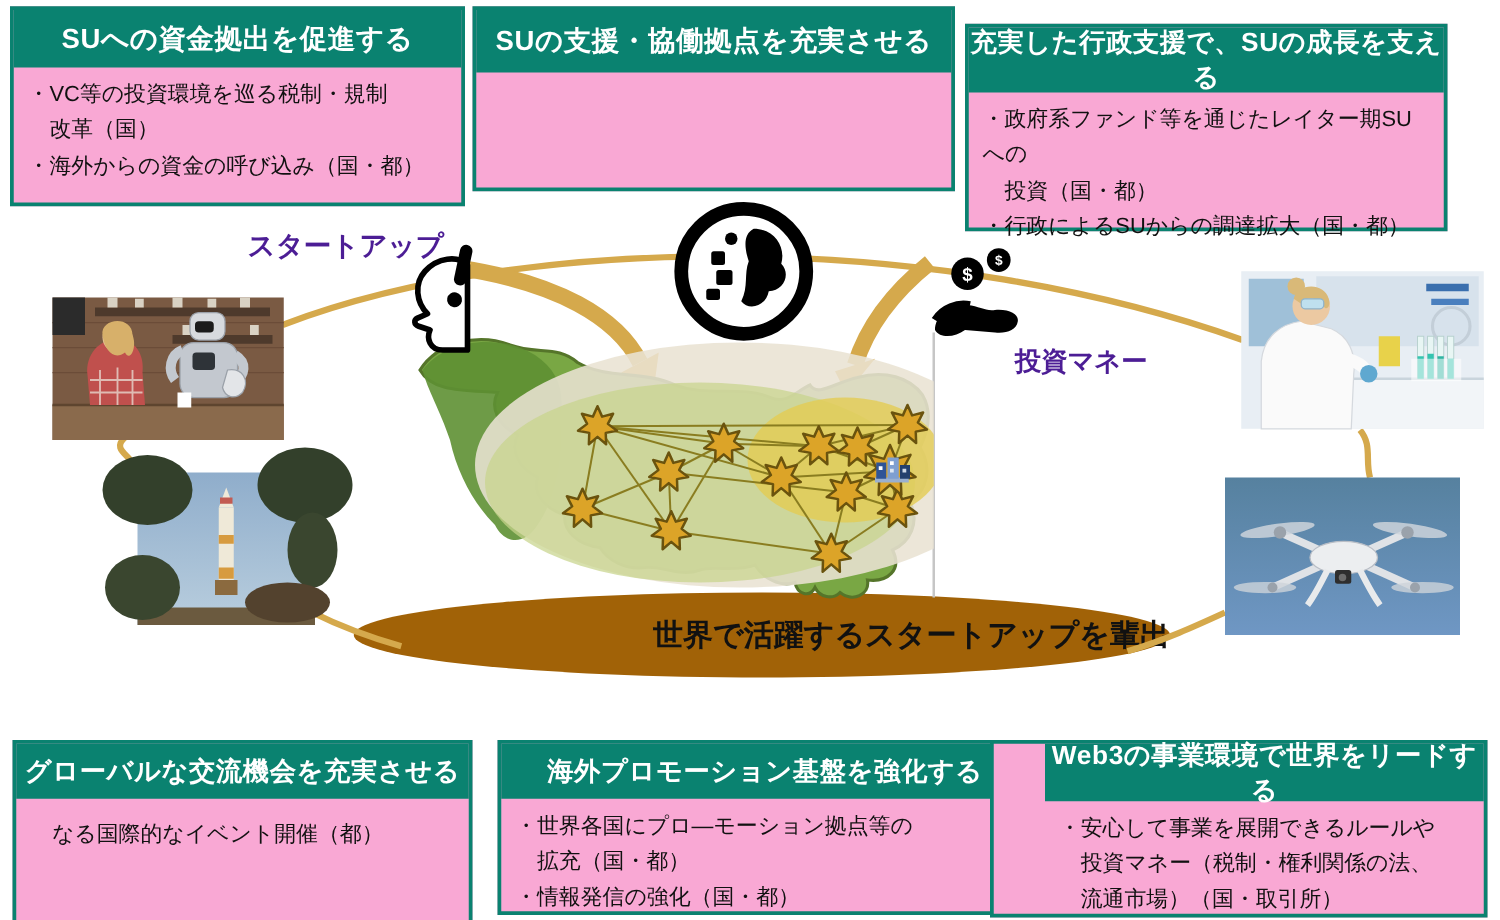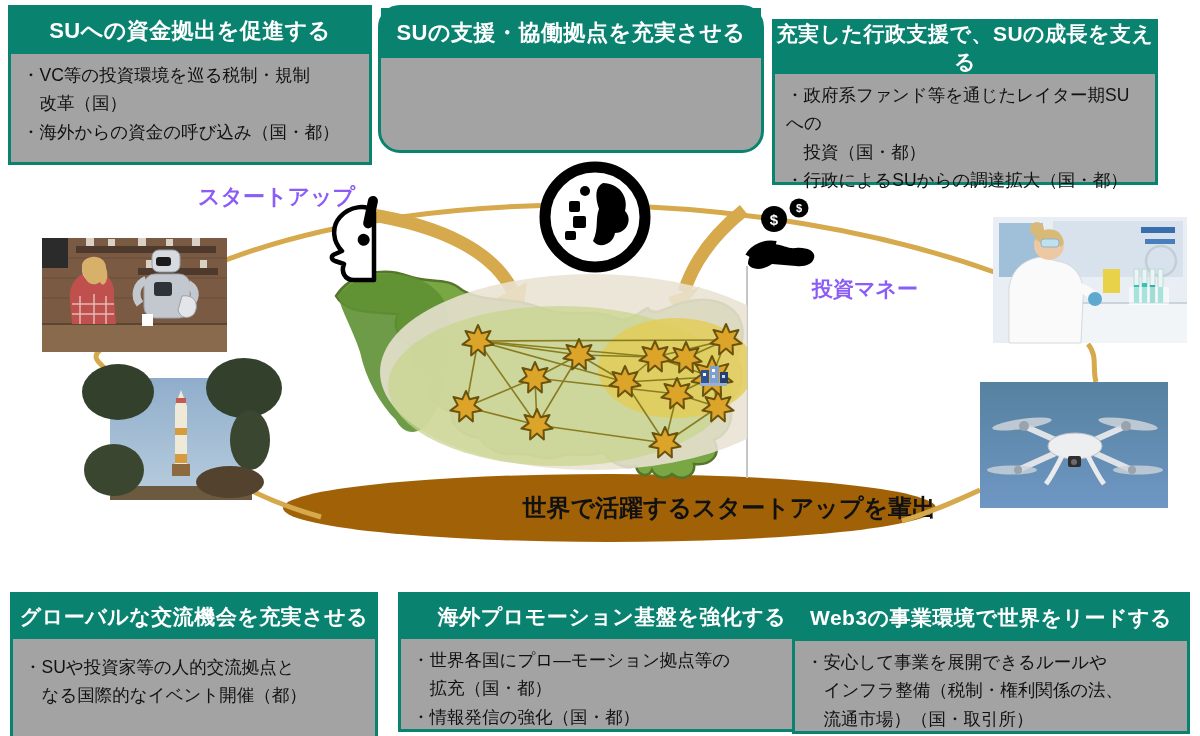--- a/index.html
+++ b/index.html
@@ -1,42 +1,42 @@
 <!DOCTYPE html>
 <html><head>
 <meta charset="utf-8">
 <style>
   html,body{margin:0;padding:0;background:#ffffff;}
   body{font-family:"Liberation Sans","DejaVu Sans",sans-serif;}
   #stage{position:relative;width:1200px;height:736px;background:#ffffff;overflow:hidden;}
 
   
-  .pbox{position:absolute;border:3px solid #0A8270;background:#a3a3a3;box-sizing:border-box;}
+  .pbox{position:absolute;border:3px solid #0A8270;background:#f9a8d4;box-sizing:border-box;}
   .pbox .hd{background:#0A8270;color:#ffffff;font-weight:700;text-align:center;
             display:flex;align-items:center;justify-content:center;letter-spacing:0.5px;}
   .pbox .bd{padding:7px 9px 4px 11px;color:#111111;}
   .box-line{white-space:pre-wrap;font-size:17.5px;line-height:1.62;font-weight:500;}
 
   #box-t1{left:8px;  top:5px;  width:364px; height:160px;}
   #box-t1 .hd{height:46px;font-size:22px;}
-  #box-t2{left:378px; top:5px;  width:386px; height:148px;border-radius:22px;}
+  #box-t2{left:378px; top:5px;  width:386px; height:148px;}
   #box-t2 .hd{height:50px;font-size:22px;}
   #box-t3{left:772px; top:19px;  width:386px; height:166px;}
   #box-t3 .hd{height:52px;font-size:21px;}
 
   #box-b1{left:10px;  top:592px; width:368px; height:160px;}
   #box-b1 .hd{height:44px;font-size:21px;}
   #box-b1 .bd{padding-top:14px;}
   #box-b2{left:398px; top:592px; width:428px; height:140px;}
   #box-b2 .hd{height:44px;font-size:21px;}
-  #box-b3{left:792px; top:592px; width:398px; height:142px;}
+  #box-b3{left:792px; top:592px; width:398px; height:142px;padding-left:41px;}
   #box-b3 .hd{height:46px;font-size:21px;}
 
   
-  .flabel{position:absolute;font-weight:700;color:#8b5cf6;z-index:4;}
+  .flabel{position:absolute;font-weight:700;color:#4c1d95;z-index:4;}
   #startup-label{left:198px;top:182px;font-size:22px;}
   #investment-label{left:812px;top:275px;font-size:21px;}
 
   
   #outcome-ellipse{position:absolute;left:283px;top:474px;width:653px;height:68px;
     background:#a16207;border-radius:50% / 50%;z-index:1;
     display:flex;align-items:center;justify-content:flex-end;}
   #outcome-ellipse .txt{font-size:24px;font-weight:700;color:#111;}
 
   
@@ -331,39 +331,38 @@
     <div class="bd">
       <div class="box-line">・政府系ファンド等を通じたレイター期SUへの</div>
       <div class="box-line">　投資（国・都）</div>
       <div class="box-line">・行政によるSUからの調達拡大（国・都）</div>
     </div>
   </div>
 
   <div class="pbox" id="box-b1">
     <div class="hd">グローバルな交流機会を充実させる</div>
     <div class="bd">
-      <div class="box-line">・SUや投資家等の人的交流拠点と</div>
       <div class="box-line">　なる国際的なイベント開催（都）</div>
     </div>
   </div>
 
   <div class="pbox" id="box-b2">
     <div class="hd">海外プロモーション基盤を強化する</div>
     <div class="bd">
       <div class="box-line">・世界各国にプロ―モーション拠点等の</div>
       <div class="box-line">　拡充（国・都）</div>
       <div class="box-line">・情報発信の強化（国・都）</div>
     </div>
   </div>
 
   <div class="pbox" id="box-b3">
     <div class="hd">Web3の事業環境で世界をリードする</div>
     <div class="bd">
       <div class="box-line">・安心して事業を展開できるルールや</div>
-      <div class="box-line">　インフラ整備（税制・権利関係の法、</div>
+      <div class="box-line">　投資マネー（税制・権利関係の法、</div>
       <div class="box-line">　流通市場）（国・取引所）</div>
     </div>
   </div>
 
   <div class="flabel" id="startup-label">スタートアップ</div>
   <div class="flabel" id="investment-label">投資マネー</div>
 
 </div>
 
 </body></html>

